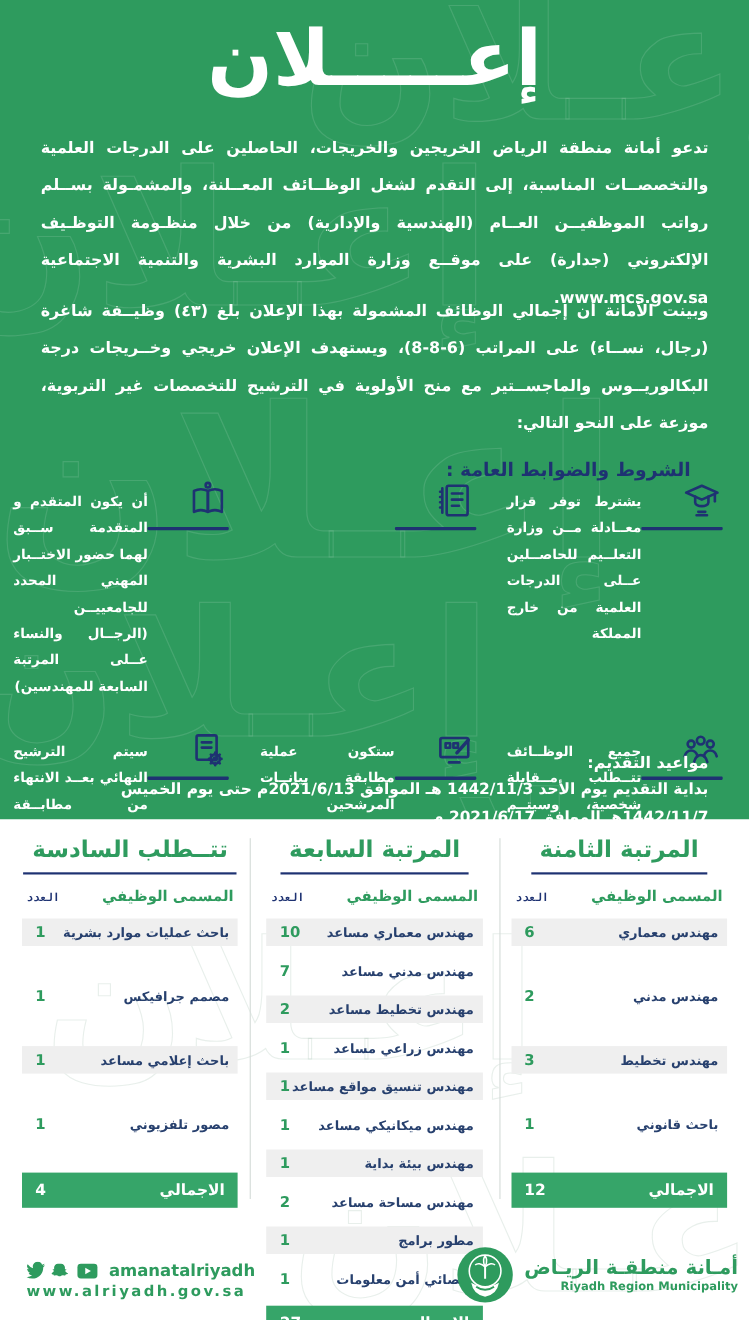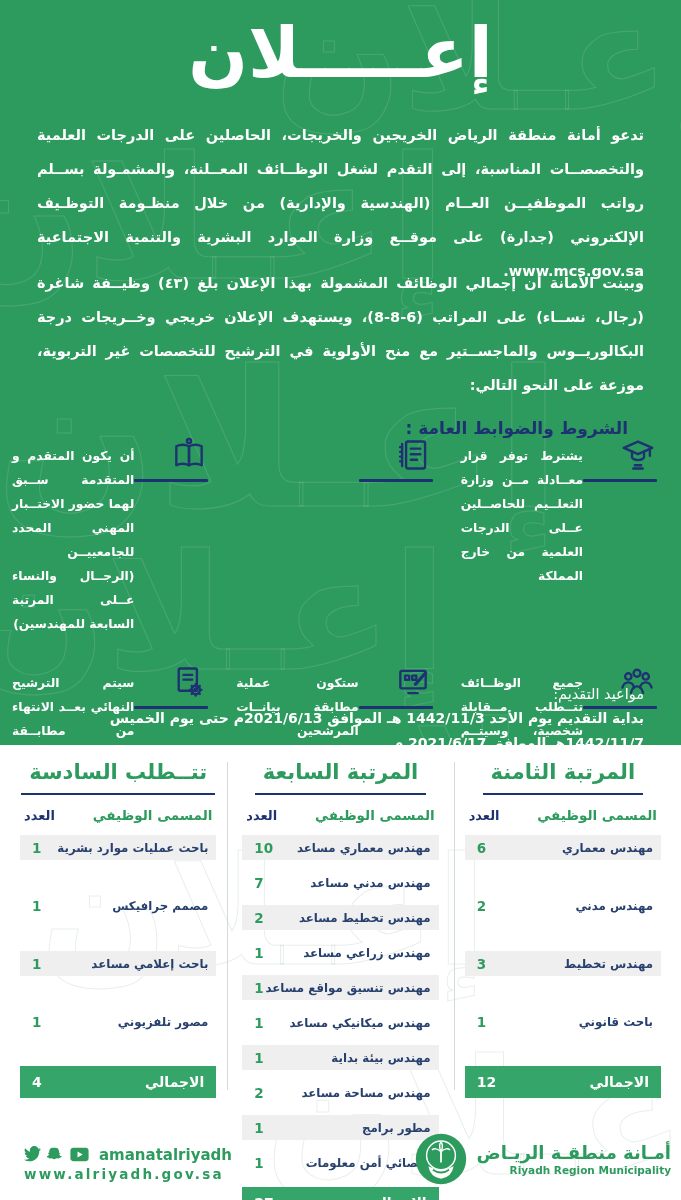--- a/index.html
+++ b/index.html
@@ -29,57 +29,57 @@
   }
   .cond-item{display:flex;flex-direction:row;align-items:flex-start;}
   .cond-icon-wrap{display:flex;flex-direction:column;align-items:flex-start;}
   .cond-icon svg{display:block;}
   .icon-underline{width:74px;height:3px;background:#1E3272;margin-top:5px;border-radius:1px;}
   .cond-text{
     margin:9px 0 0 0;color:#ffffff;font-size:12.3px;font-weight:bold;
     line-height:1.95;text-align:justify;width:100%;
   }
   .dates-block{position:absolute;top:686px;right:37px;left:37px;color:#ffffff;}
-  .dates-heading{margin:0;font-size:14.5px;font-weight:normal;}
+  .dates-heading{margin:0;font-size:14.5px;font-weight:bold;}
   .dates-text{margin:4px 0 0 0;font-size:14px;font-weight:bold;line-height:1.8;}
   
   .white-section{position:absolute;top:745px;left:0;width:681px;height:455px;background:#ffffff;}
   .col-divider{position:absolute;top:17px;width:1px;height:328px;background:#d4dbd7;}
   .divider-a{left:227px;}
   .divider-b{left:454px;}
   .rank-tables{position:absolute;top:15px;right:14px;left:14px;display:flex;gap:14px;}
   .rank-table{flex:1;min-width:0;padding:0 6px;}
   .rank-title{
     margin:0 auto;width:fit-content;color:#2E9B5E;font-size:21px;font-weight:bold;
     text-align:center;padding:0 8px 9px 8px;border-bottom:2px solid #1E3272;
   }
   .rank-header{display:flex;justify-content:space-between;align-items:baseline;margin-top:12px;padding:0 4px;}
   .col-job-label{color:#2E9B5E;font-size:13.5px;font-weight:bold;}
-  .col-count-label{color:#1E3272;font-size:13px;font-weight:bold;}
+  .col-count-label{color:#1E3272;font-size:10px;font-weight:bold;font-family:Liberation Mono, monospace;}
   .rank-rows{display:flex;flex-direction:column;gap:10px;margin-top:12px;}
   .rank-table.sparse .rank-rows{gap:33px;}
   .rank-row{
     display:flex;justify-content:space-between;align-items:center;
     min-height:23px;padding:1px 8px 1px 12px;
   }
   .rank-row.alt{background:#efefef;}
   .job-name{color:#27406E;font-size:11.8px;font-weight:bold;}
   .job-count{color:#2E9B5E;font-size:13.5px;font-weight:bold;direction:ltr;}
   .rank-total{
     display:flex;justify-content:space-between;align-items:center;
     background:#36A569;color:#ffffff;font-weight:bold;
     padding:4px 12px;margin-top:12px;min-height:24px;
   }
   .rank-table.sparse .rank-total{margin-top:32px;}
   .total-label{font-size:14px;}
   .total-count{font-size:14px;direction:ltr;}
   
   .footer{position:absolute;left:0;bottom:10px;width:681px;height:62px;}
   .footer-left{position:absolute;left:24px;bottom:8px;direction:ltr;text-align:left;color:#2E9B5E;}
-  .social-row{display:flex;align-items:flex-start;gap:7px;}
+  .social-row{display:flex;align-items:center;gap:7px;}
   .social-icon svg{display:block;}
   .social-handle{font-size:15px;font-weight:bold;margin-left:3px;}
   .website-url{font-size:13.5px;font-weight:bold;letter-spacing:2.2px;margin-top:2px;}
   .footer-right{position:absolute;right:10px;bottom:4px;display:flex;align-items:center;gap:9px;}
   .org-text{text-align:left;}
   .org-ar{margin:0;color:#2E9B5E;font-size:18px;font-weight:bold;line-height:1.2;}
   .org-en{margin:1px 0 0 0;color:#2E9B5E;font-size:10.5px;font-weight:bold;}
   .emblem svg{display:block;}
   
   .wm{

